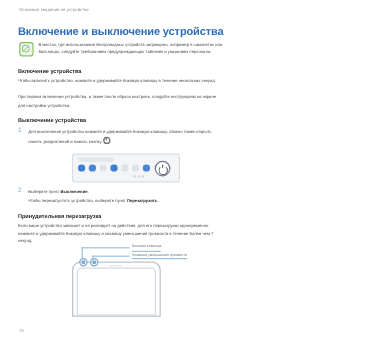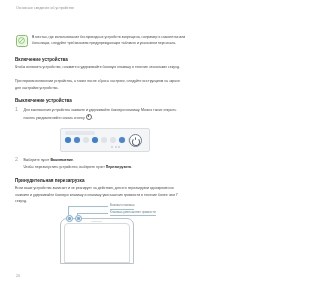--- a/index.html
+++ b/index.html
@@ -124,20 +124,21 @@
     font-size:3.6px;color:#9a9a9a;
   }
 </style>
 </head>
 <body>
 
 <div class="page">
 
   <div class="breadcrumb">Основные сведения об устройстве</div>
 
+  <div class="title">Включение и выключение устройства</div>
 
   <div class="note">
     <div class="note-icon">
       <svg width="7" height="7" viewBox="0 0 12 12">
         <circle cx="6" cy="6" r="5" fill="none" stroke="#86c06a" stroke-width="1.4"></circle>
         <line x1="2.6" y1="9.4" x2="9.4" y2="2.6" stroke="#86c06a" stroke-width="1.4"></line>
       </svg>
     </div>
     <div class="note-text">В местах, где использование беспроводных устройств запрещено, например в самолетах или больницах, следуйте требованиям предупреждающих табличек и указаниям персонала.</div>
   </div>

